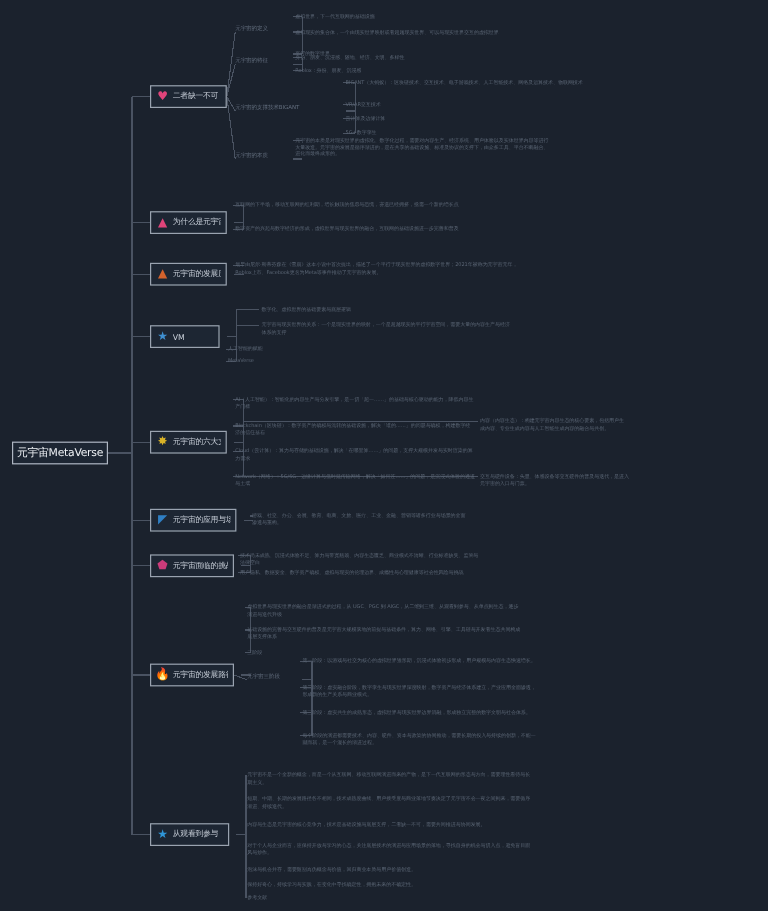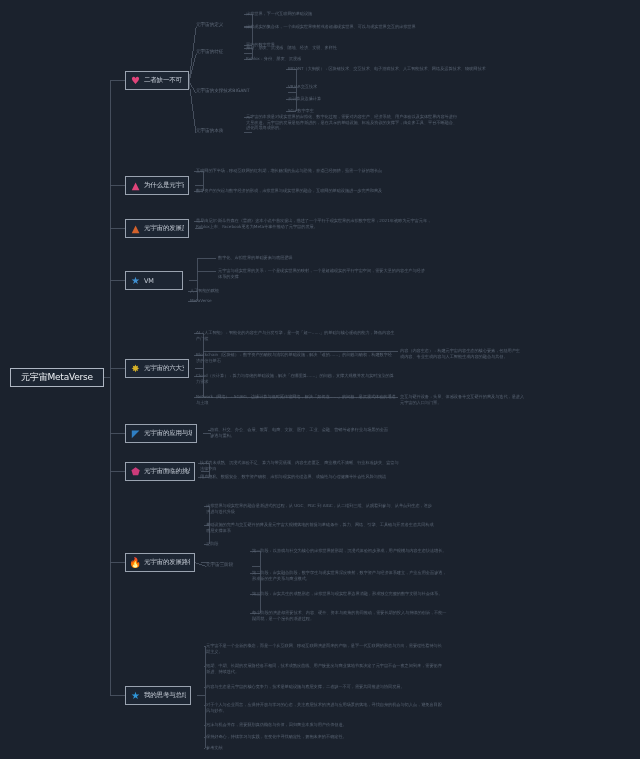--- a/index.html
+++ b/index.html
@@ -157,21 +157,21 @@
       <path d="M205 646 L205 748" stroke="#4a5362" stroke-width="0.9" fill="none" shape-rendering="crispEdges"></path>
       <path d="M205 646 L204 646" stroke="#4a5362" stroke-width="0.9" fill="none" shape-rendering="crispEdges"></path>
       <path d="M205 666 L204 666" stroke="#4a5362" stroke-width="0.9" fill="none" shape-rendering="crispEdges"></path>
       <path d="M205 687 L204 687" stroke="#4a5362" stroke-width="0.9" fill="none" shape-rendering="crispEdges"></path>
       <path d="M205 705 L204 705" stroke="#4a5362" stroke-width="0.9" fill="none" shape-rendering="crispEdges"></path>
       <path d="M205 725 L204 725" stroke="#4a5362" stroke-width="0.9" fill="none" shape-rendering="crispEdges"></path>
       <path d="M205 737 L204 737" stroke="#4a5362" stroke-width="0.9" fill="none" shape-rendering="crispEdges"></path>
       <path d="M205 748 L204 748" stroke="#4a5362" stroke-width="0.9" fill="none" shape-rendering="crispEdges"></path>
     </svg>
   <div id="nodes">
-      <div class="root" style="left: 10px; top: 368px; width: 94px; height: 19px;">
+      <div class="root" style="left: 10px; top: 368px; width: 80px; height: 19px;">
         <span>元宇宙MetaVerse</span>
       </div>
       <div class="branch" style="left: 125px; top: 71px; width: 64px; height: 19px;">
         <span class="bico ic-heart">♥</span>
         <span class="blabel">二者缺一不可</span>
       </div>
       <div class="leaf l2" style="left: 196px; top: 22px; width: 42px; font-size: 4.6px;">元宇宙的定义</div>
       <div class="leaf l3" style="left: 246px; top: 11px; width: 200px;">虚拟世界，下一代互联网的基础设施</div>
       <div class="leaf l3" style="left: 246px; top: 24px; width: 218px;">虚拟现实的集合体，一个由现实世界映射或者超越现实世界、可以与现实世界交互的虚拟世界</div>
       <div class="leaf l3" style="left: 246px; top: 42px; width: 200px;">平行的数字世界</div>
@@ -232,21 +232,21 @@
       <div class="leaf l3" style="left: 206px; top: 503px; width: 230px;">虚拟世界与现实世界的融合是渐进式的过程，从 UGC、PGC 到 AIGC，从二维到三维、从观看到参与、从单点到生态，逐步演进与迭代升级</div>
       <div class="leaf l3" style="left: 206px; top: 522px; width: 230px;">基础设施的完善与交互硬件的普及是元宇宙大规模落地的前提与基础条件，算力、网络、引擎、工具链与开发者生态共同构成底层支撑体系</div>
       <div class="leaf l3" style="left: 206px; top: 541px; width: 120px;">三阶段</div>
       <div class="leaf l2" style="left: 206px; top: 562px; width: 40px; font-size: 4.6px;">元宇宙三阶段</div>
       <div class="leaf l3" style="left: 252px; top: 548px; width: 196px;">第一阶段：以游戏与社交为核心的虚拟世界雏形期，沉浸式体验初步形成，用户规模与内容生态快速增长。</div>
       <div class="leaf l3" style="left: 252px; top: 570px; width: 196px;">第二阶段：虚实融合阶段，数字孪生与现实世界深度映射，数字资产与经济体系建立，产业应用全面渗透，形成新的生产关系与商业模式。</div>
       <div class="leaf l3" style="left: 252px; top: 591px; width: 196px;">第三阶段：虚实共生的成熟形态，虚拟世界与现实世界边界消融，形成独立完整的数字文明与社会体系。</div>
       <div class="leaf l3" style="left: 252px; top: 610px; width: 196px;">每个阶段的演进都需要技术、内容、硬件、资本与政策的协同推动，需要长期的投入与持续的创新，不能一蹴而就，是一个漫长的渐进过程。</div>
       <div class="branch" style="left: 125px; top: 686px; width: 66px; height: 19px;">
         <span class="bico ic-star-c">★</span>
-        <span class="blabel">我的思考与总结</span>
+        <span class="blabel">从观看到参与</span>
       </div>
       <div class="leaf l3" style="left: 206px; top: 643px; width: 236px;">元宇宙不是一个全新的概念，而是一个从互联网、移动互联网演进而来的产物，是下一代互联网的形态与方向，需要理性看待与长期主义。</div>
       <div class="leaf l3" style="left: 206px; top: 663px; width: 236px;">短期、中期、长期的发展路径各不相同，技术成熟度曲线、用户接受度与商业落地节奏决定了元宇宙不会一夜之间到来，需要循序渐进、持续迭代。</div>
       <div class="leaf l3" style="left: 206px; top: 684px; width: 236px;">内容与生态是元宇宙的核心竞争力，技术是基础设施与底层支撑，二者缺一不可，需要共同推进与协同发展。</div>
       <div class="leaf l3" style="left: 206px; top: 702px; width: 236px;">对于个人与企业而言，应保持开放与学习的心态，关注底层技术的演进与应用场景的落地，寻找自身的机会与切入点，避免盲目跟风与炒作。</div>
       <div class="leaf l3" style="left: 206px; top: 722px; width: 236px;">泡沫与机会并存，需要甄别真伪概念与价值，回归商业本质与用户价值创造。</div>
       <div class="leaf l3" style="left: 206px; top: 734px; width: 236px;">保持好奇心，持续学习与实践，在变化中寻找确定性，拥抱未来的不确定性。</div>
       <div class="leaf l3" style="left: 206px; top: 745px; width: 120px;">参考文献</div>
     </div>
 </div>

